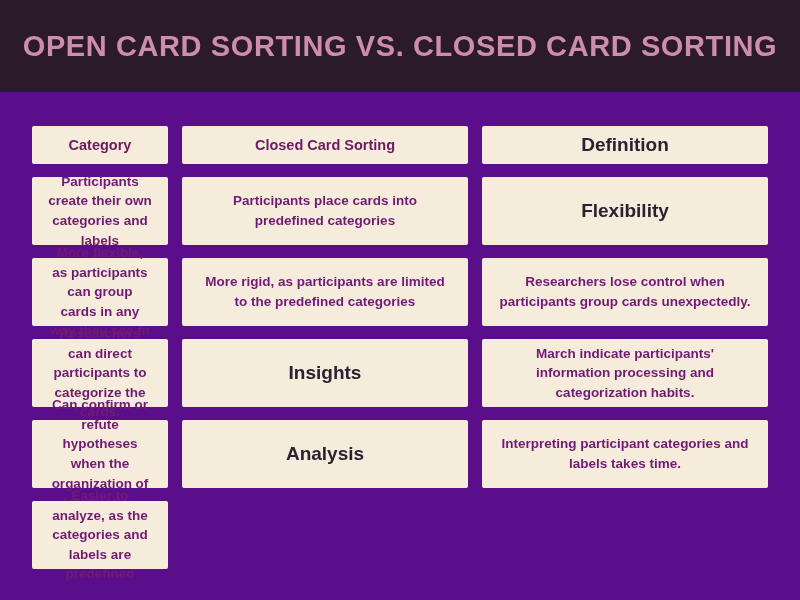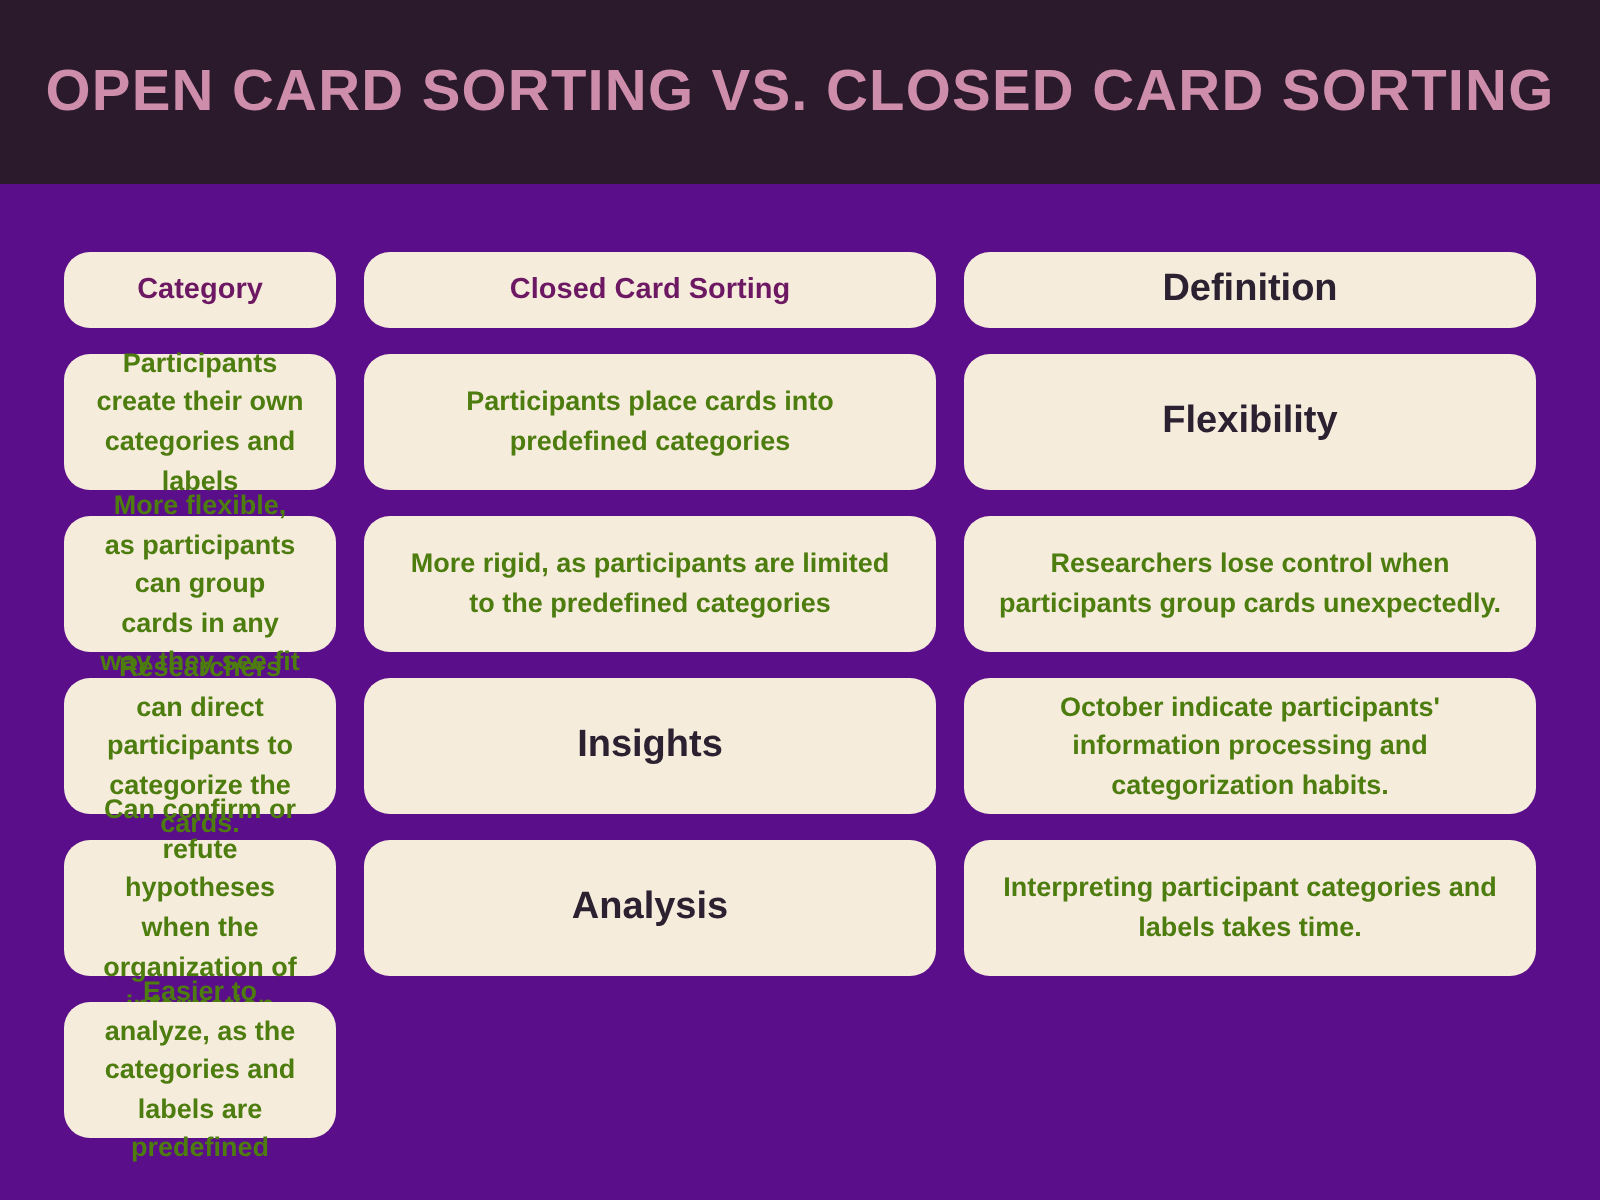--- a/index.html
+++ b/index.html
@@ -29,39 +29,39 @@
   .grid {
     display: grid;
     grid-template-columns: 136px 286px 286px;
     grid-template-rows: 38px repeat(5, 68px);
     column-gap: 14px;
     row-gap: 13px;
     padding: 34px 0 0 32px;
   }
   .card {
     background: #f6ecdc;
-    border-radius: 13px;
+    border-radius: 2px;
     display: flex;
     align-items: center;
     justify-content: center;
     text-align: center;
     padding: 4px 16px;
   }
   .head span {
     color: #6d1863;
     font-weight: bold;
     font-size: 14.5px;
   }
   .cat span {
     color: #2c2130;
     font-weight: bold;
     font-size: 19px;
   }
   .cell span {
-    color: #4d7c0f;
+    color: #701a75;
     font-weight: bold;
     font-size: 13.5px;
     line-height: 1.45;
   }
 </style>
 </head>
 <body>
 
 <div class="page">
 
@@ -102,21 +102,21 @@
       <span>Researchers lose control when participants group cards unexpectedly.</span>
     </div>
     <div class="card cell">
       <span>Researchers can direct participants to categorize the cards.</span>
     </div>
 
     <div class="card cat">
       <span>Insights</span>
     </div>
     <div class="card cell">
-      <span>October indicate participants' information processing and categorization habits.</span>
+      <span>March indicate participants' information processing and categorization habits.</span>
     </div>
     <div class="card cell">
       <span>Can confirm or refute hypotheses when the organization of information</span>
     </div>
 
     <div class="card cat">
       <span>Analysis</span>
     </div>
     <div class="card cell">
       <span>Interpreting participant categories and labels takes time.</span>

